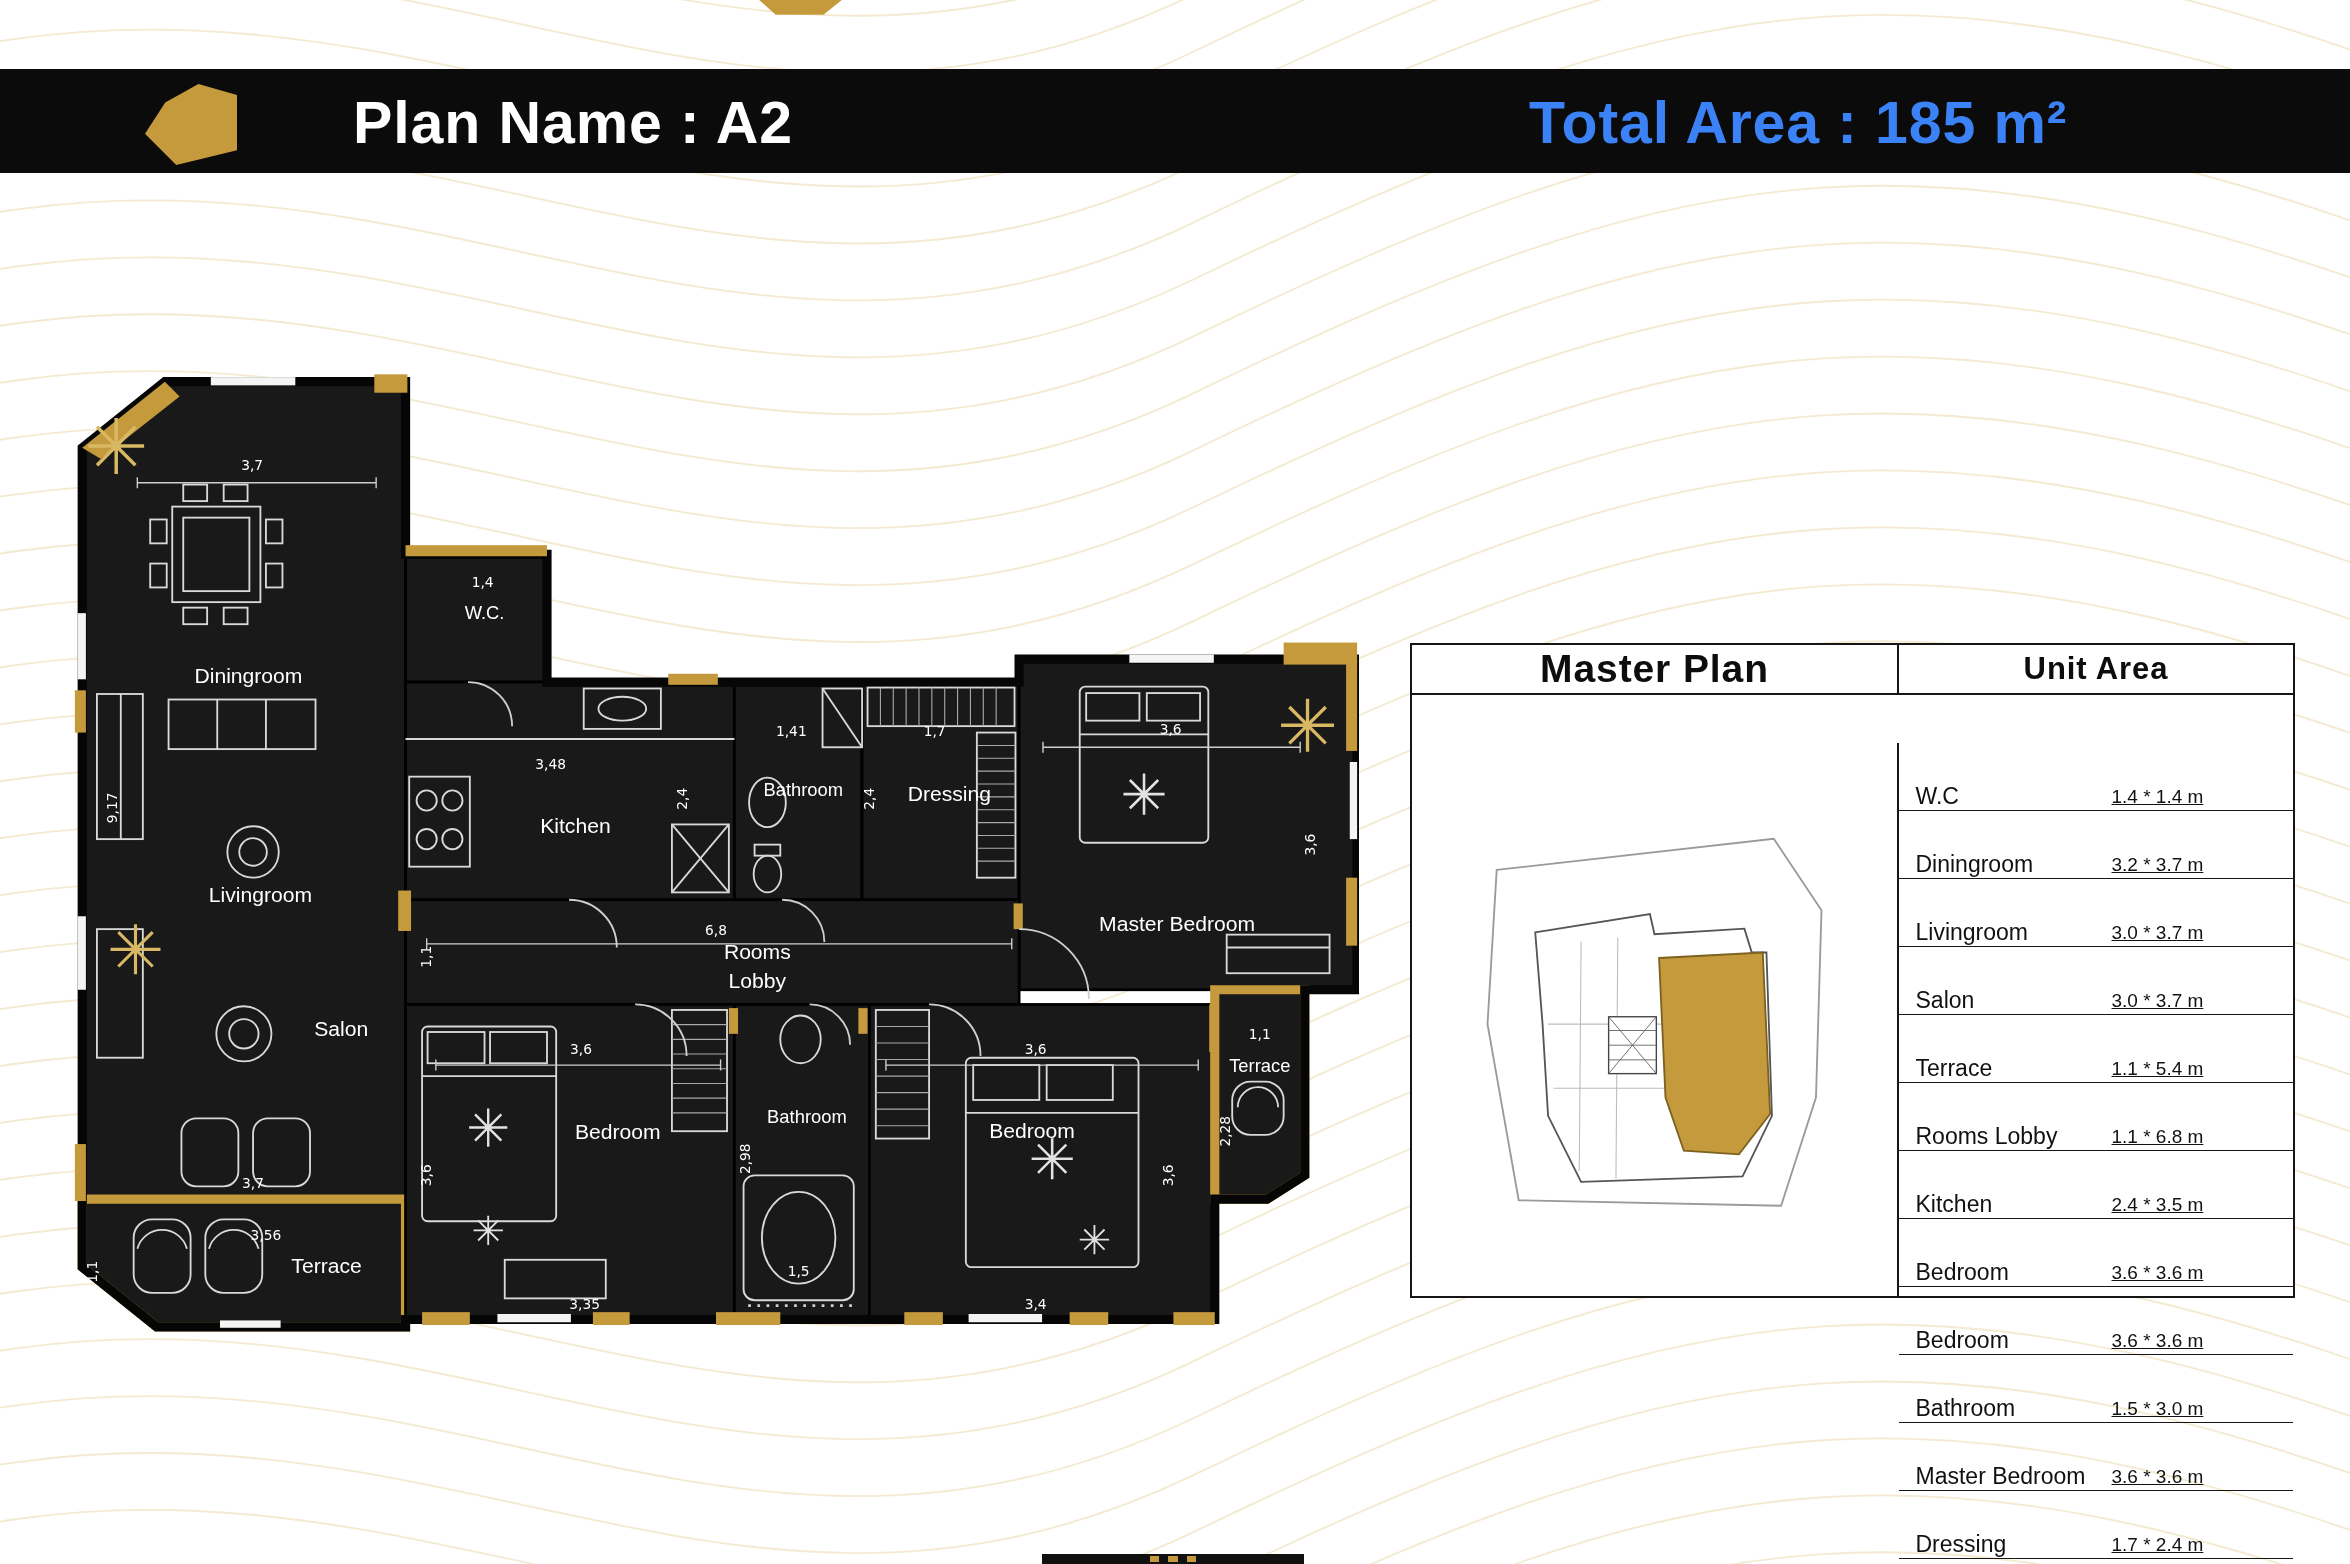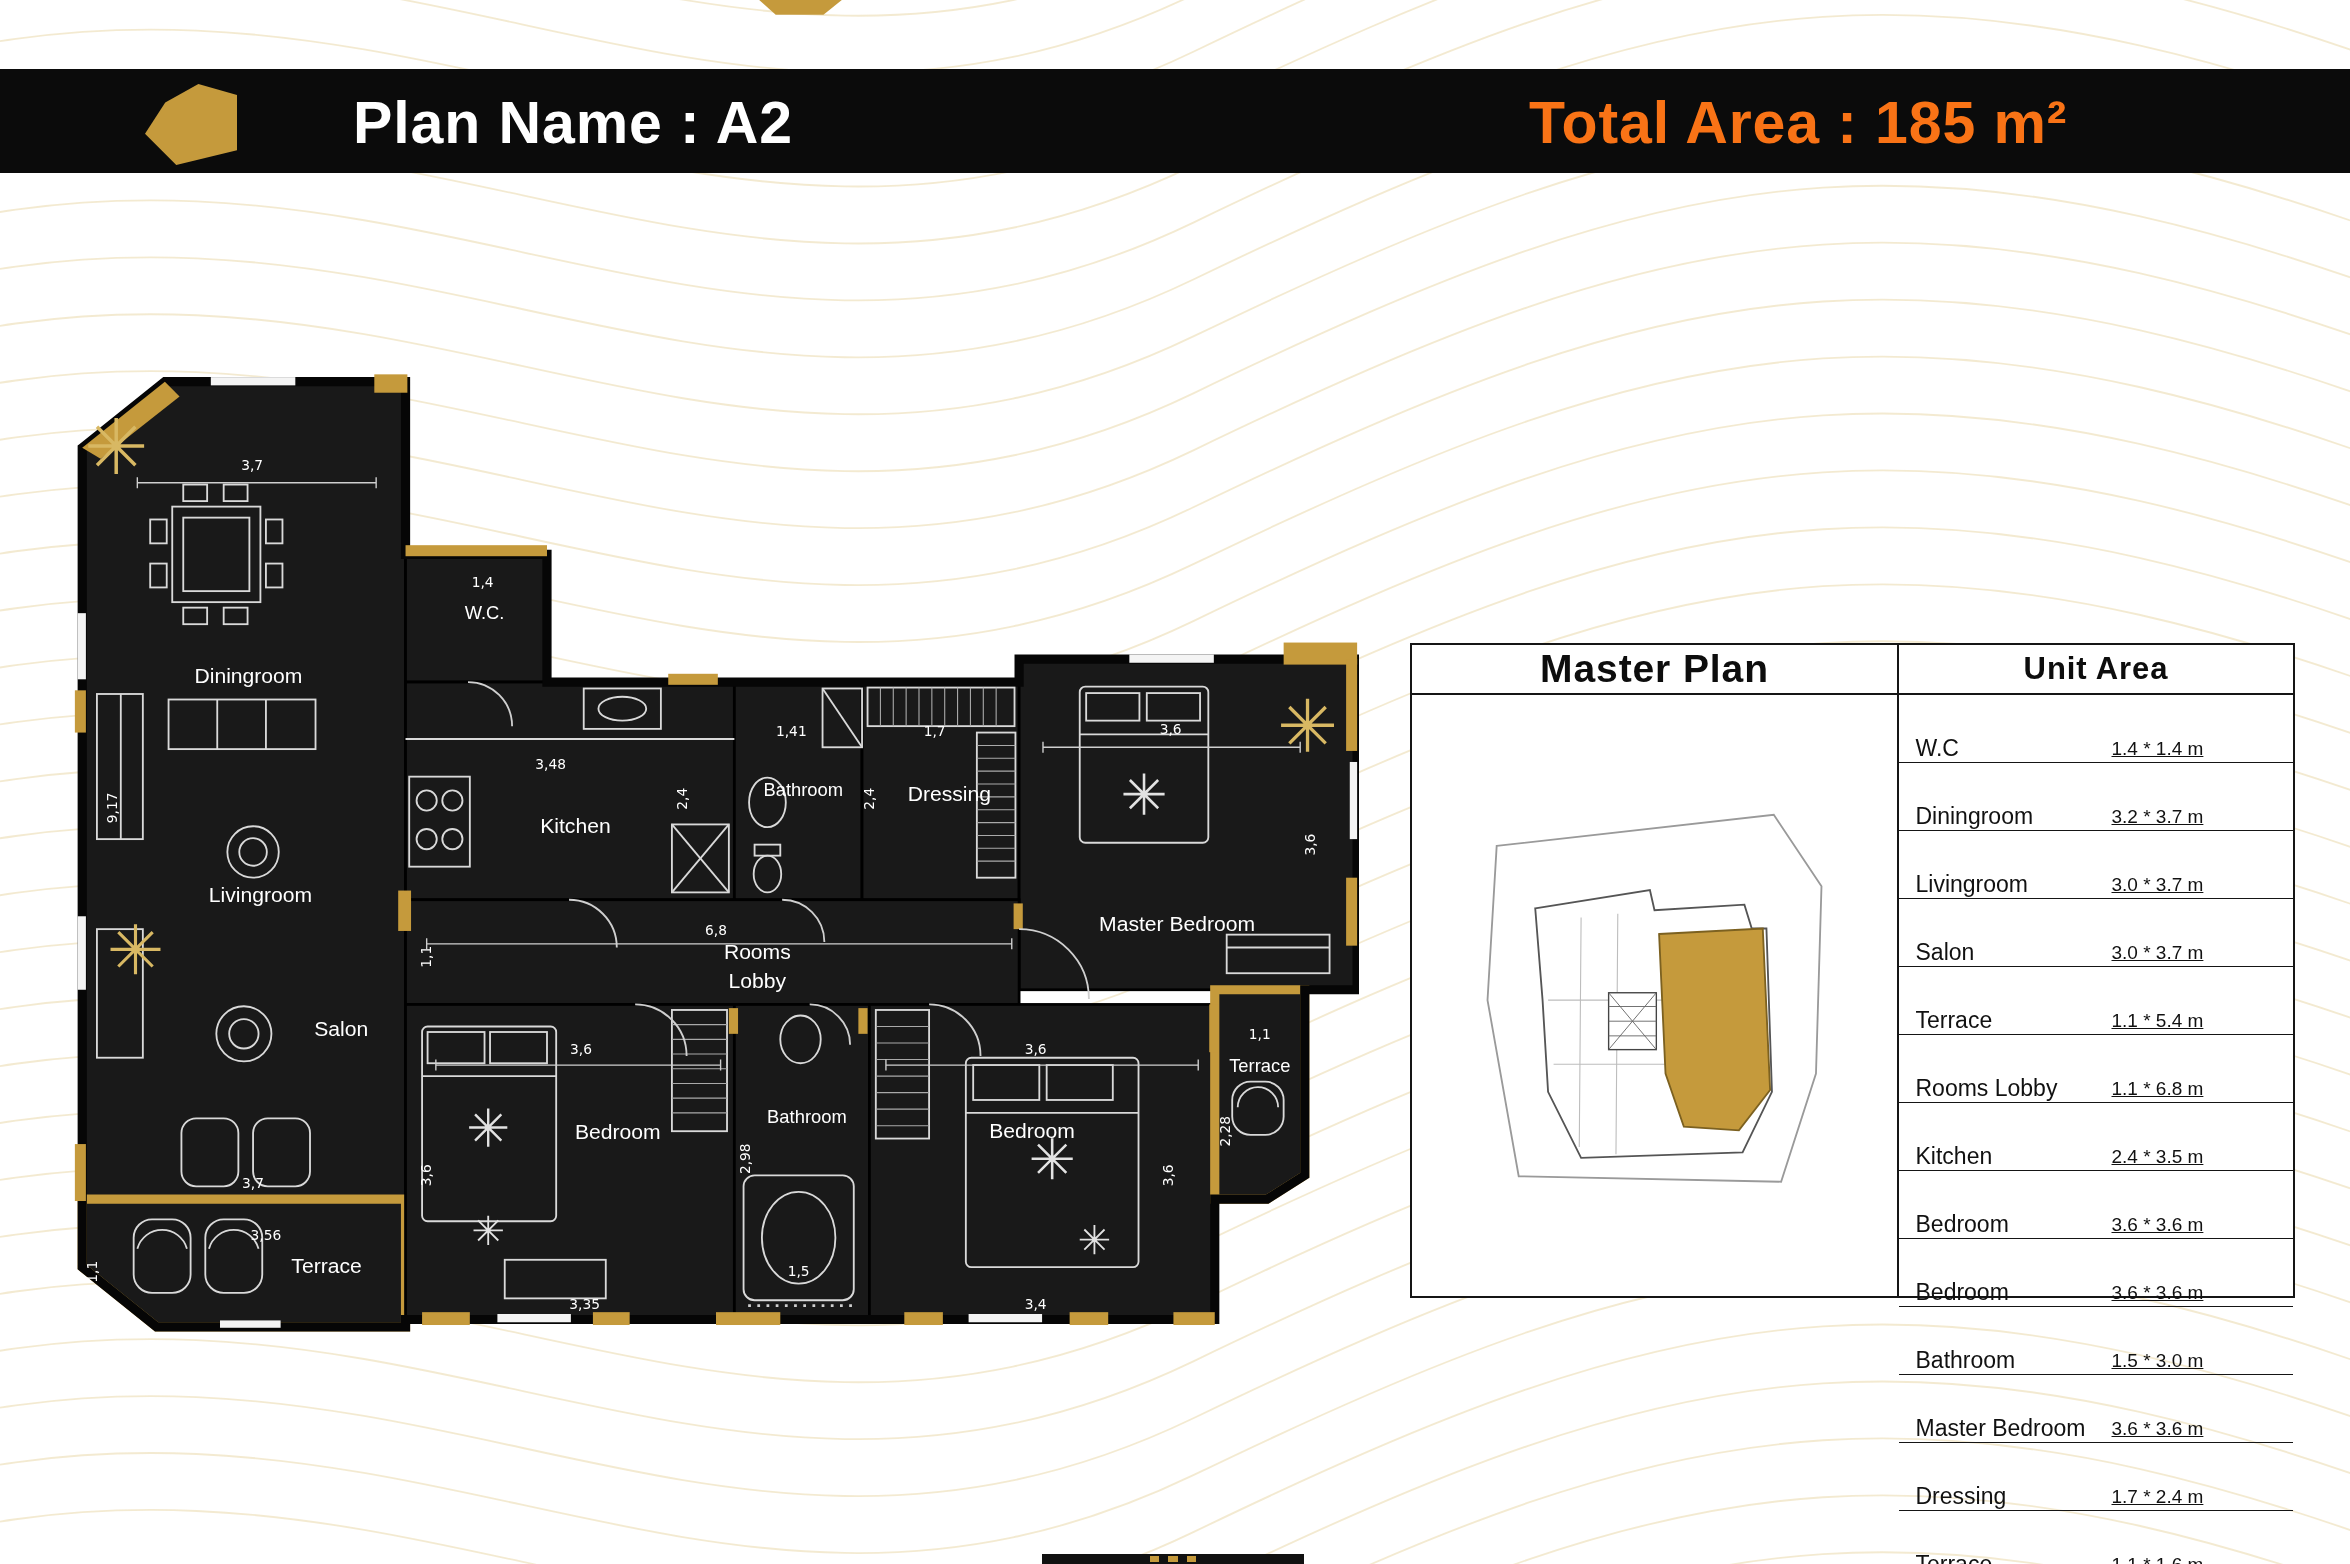--- a/index.html
+++ b/index.html
@@ -9,21 +9,21 @@
 
   #bg-contours { position:absolute; left:0; top:0; z-index:0; }
 
   
   .header-bar { position:absolute; left:0; top:69px; width:2351px; height:104px;
                 background:#0b0b0b; z-index:5; }
   .logo { position:absolute; left:145px; top:14.7px; width:92px; height:81px; }
   .plan-name { position:absolute; left:353px; top:0; height:108px; display:flex; align-items:center;
                color:#ffffff; font-size:59px; font-weight:bold; letter-spacing:0.9px; }
   .total-area { position:absolute; left:1529px; top:0; height:108px; display:flex; align-items:center;
-                color:#f97316; font-size:59px; font-weight:bold; letter-spacing:0.9px; }
+                color:#3b82f6; font-size:59px; font-weight:bold; letter-spacing:0.9px; }
 
   .top-gold { position:absolute; left:759px; top:0; z-index:4; }
   .footer-partial { position:absolute; left:1042px; top:1554px; width:262px; height:11px;
                     background:#111; z-index:4; display:flex; gap:9.2px; justify-content:center; align-items:flex-start; }
   .footer-partial span { display:block; width:9.2px; height:6.4px; margin-top:1.8px; background:#c59a3c; }
 
   
   .fp { position:absolute; left:73px; top:367px; z-index:3; }
   .room { fill:#191919; stroke:#000; stroke-width:3; }
   .outer { fill:none; stroke:#060606; stroke-width:10; stroke-linejoin:miter; }
@@ -36,21 +36,21 @@
   .dimline { stroke:#cfcfcf; stroke-width:1.5; fill:none; }
   .dots { stroke:#cfcfcf; stroke-width:3; stroke-dasharray:3 7; fill:none; }
   .star-white { stroke:#e2e2e2; stroke-width:2; fill:none; }
   .star-gold  { stroke:#d8b863; stroke-width:2; fill:none; }
   .lbl { fill:#ffffff; font-size:23px; font-family:"Liberation Sans",sans-serif; text-anchor:middle; }
   .lbl-s { font-size:20px; }
   .dim { fill:#ffffff; font-size:15px; font-family:"DejaVu Sans",sans-serif; text-anchor:middle; }
 
   
   .uat { position:absolute; left:1410px; top:643px; width:885px; height:655px; background:#fff;
-         border:2.8px solid #151515; z-index:5; display:flex; flex-direction:column; }
+         border:2.8px solid #151515; z-index:5; display:flex; flex-direction:column;gap:48px; }
   .t-head { display:flex; height:50px; border-bottom:2.8px solid #151515; }
   .t-h1 { width:487px; border-right:2.8px solid #151515; display:flex; align-items:center; justify-content:center;
           font-size:39px; font-weight:bold; letter-spacing:0.9px; color:#0d0d0d; }
   .t-h2 { flex:1; display:flex; align-items:center; justify-content:center;
           font-size:31px; font-weight:bold; letter-spacing:0.9px; color:#0d0d0d; }
   .t-body { flex:1; display:flex; min-height:0; }
   .t-left { width:487px; border-right:2.8px solid #151515; display:flex; align-items:center; justify-content:center; }
   .t-right { flex:1; display:flex; flex-direction:column; }
   .t-row { flex:1; display:flex; align-items:center; padding:0 16.5px; border-bottom:1.8px solid #151515;
            font-size:23px; color:#111;margin-top:40px; }

